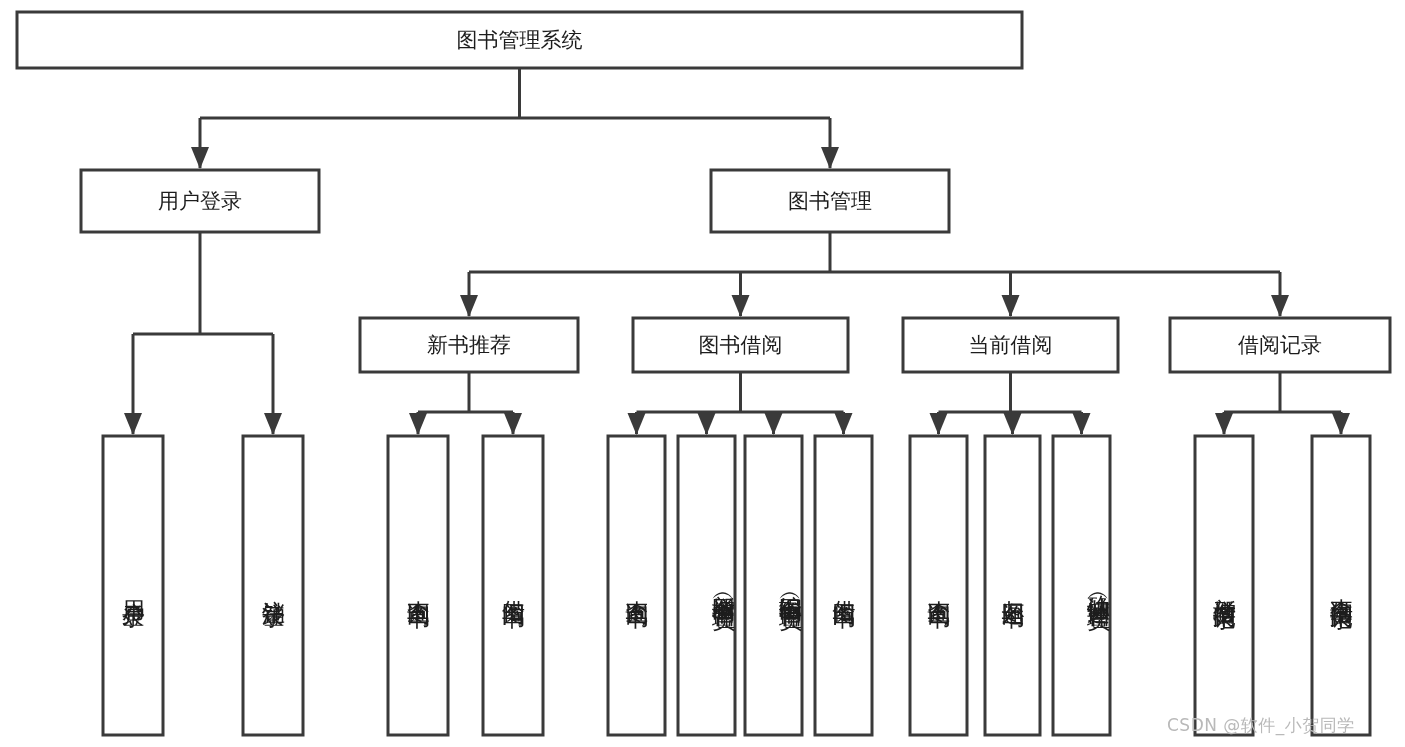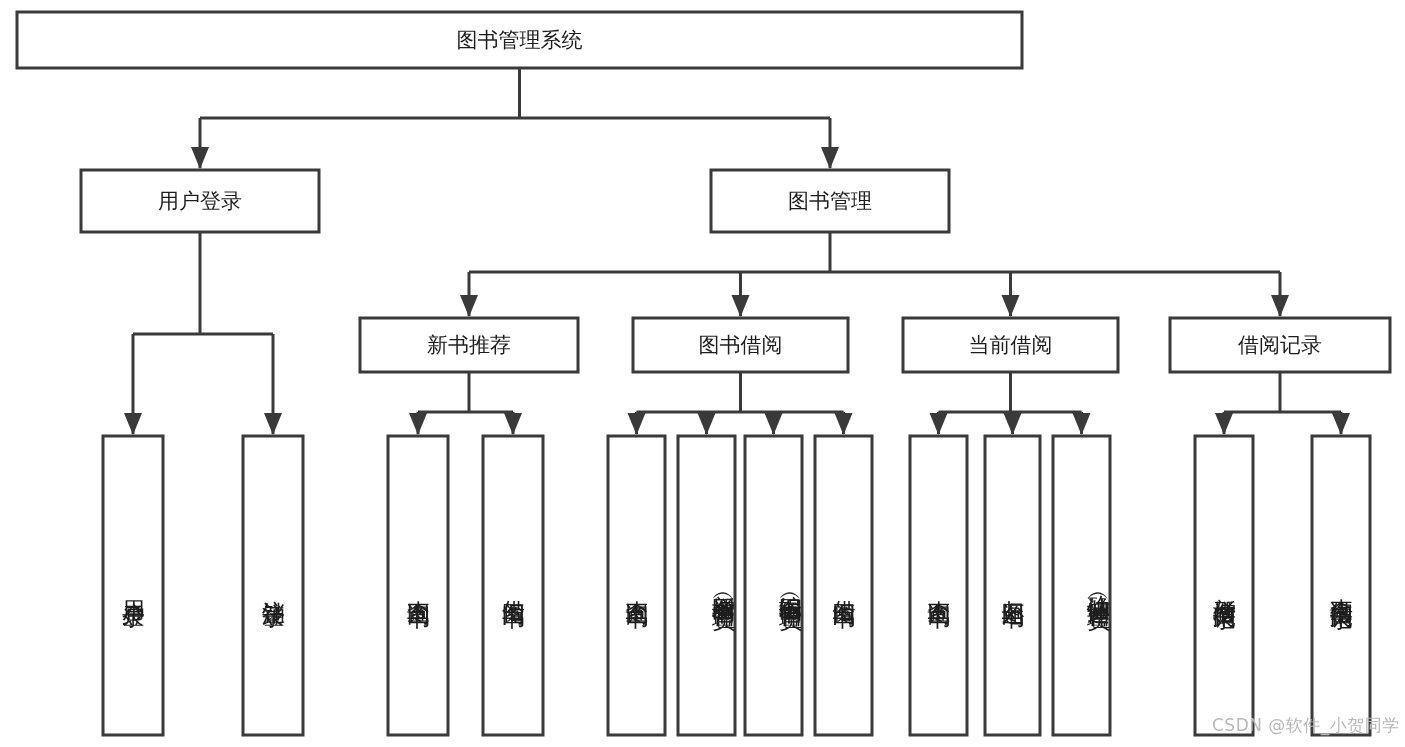--- a/index.html
+++ b/index.html
@@ -201,14 +201,14 @@
       <div class="vlabel" style="left: 1053px; top: 446px; width: 57px; height: 279px;">
         <span>确认归还（管理员）</span>
       </div>
       <div class="vlabel centered" style="left: 1195px; top: 446px; width: 58px; height: 279px;">
         <span>新增借阅记录</span>
       </div>
       <div class="vlabel centered" style="left: 1312px; top: 446px; width: 58px; height: 279px;">
         <span>查询借阅记录</span>
       </div>
     </div>
-  <div class="watermark" style="left: 1212px; top: 714px;">CSDN @软件_小贺同学</div>
+  <div class="watermark" style="left: 1167px; top: 714px;">CSDN @软件_小贺同学</div>
 </div>
 
 </body></html>

